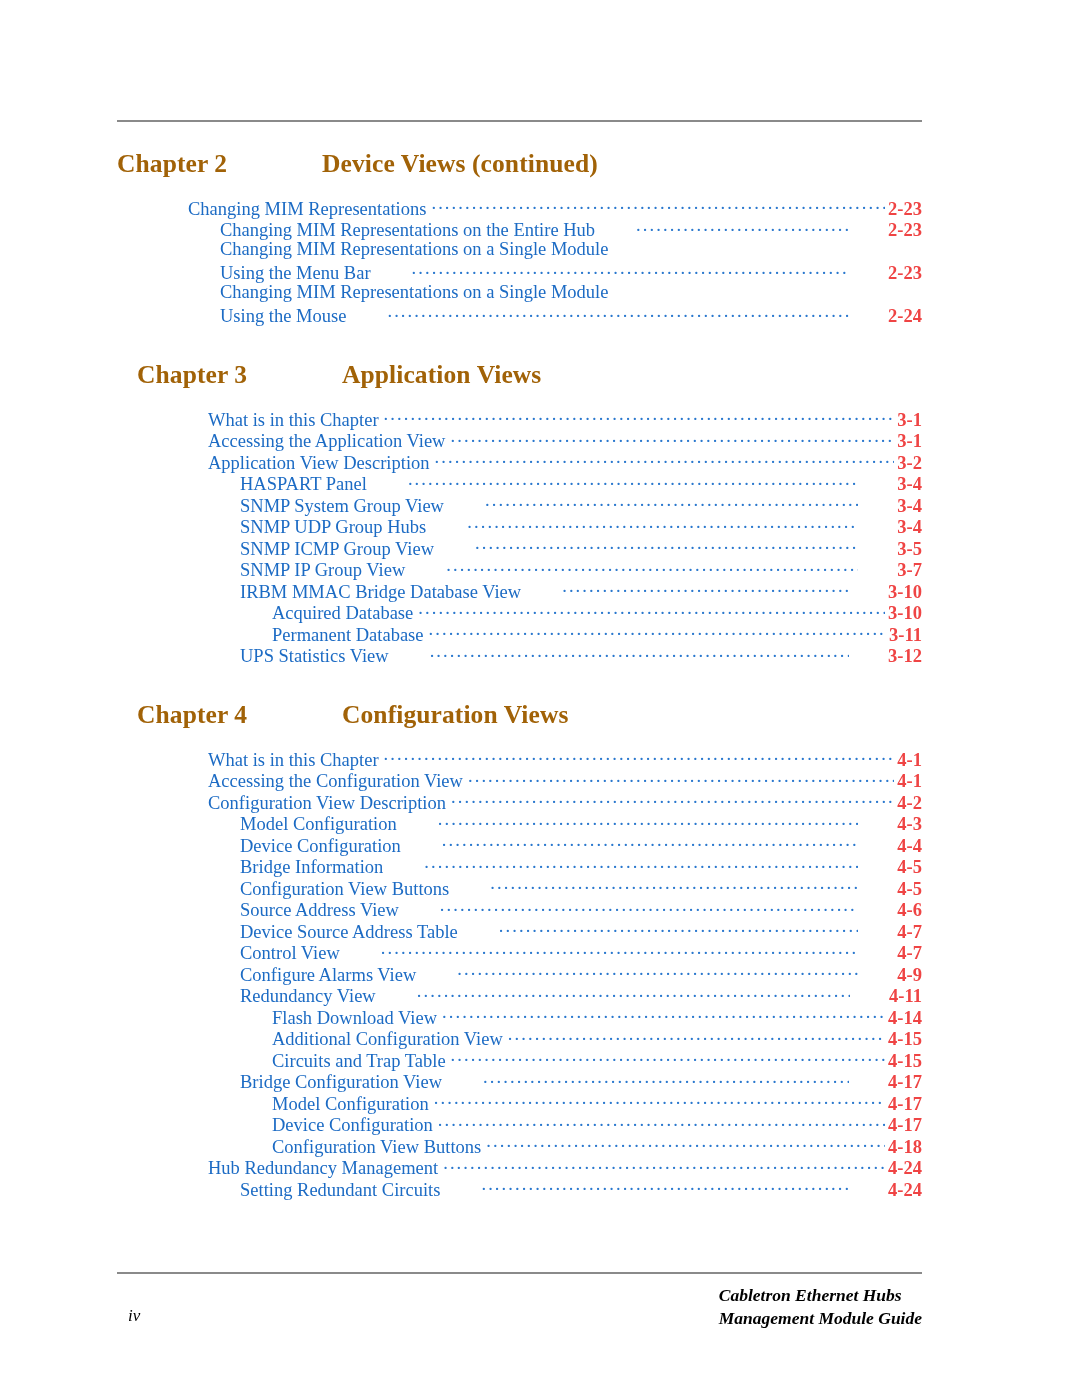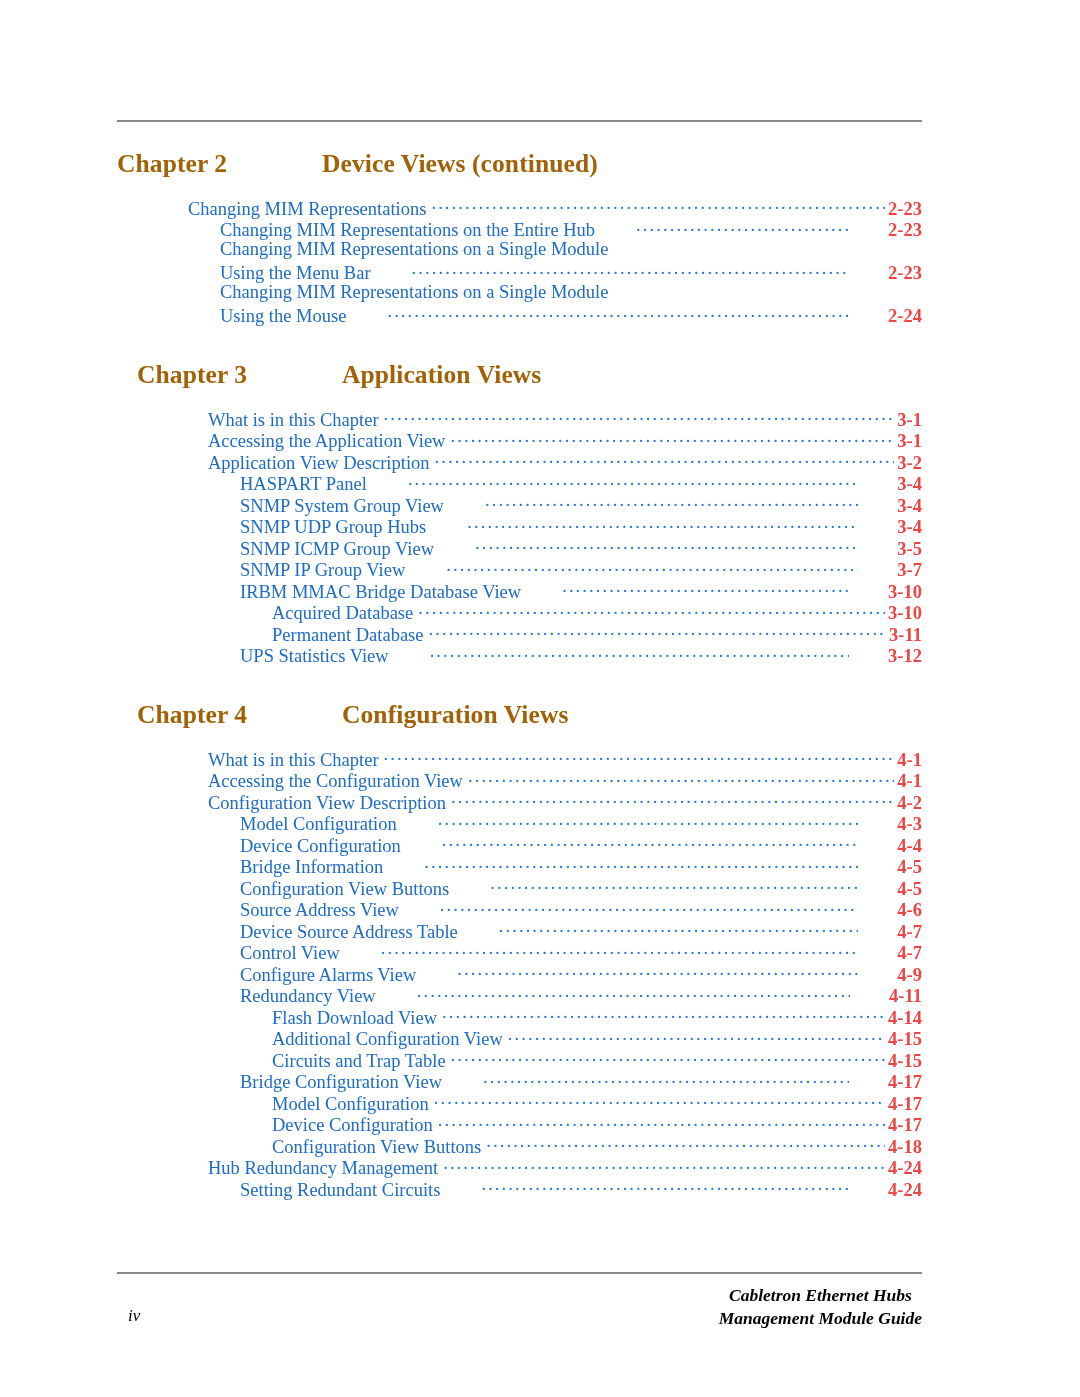--- a/index.html
+++ b/index.html
@@ -122,21 +122,21 @@
     left: 11px;
     top: 24px;
     font-style: italic;
     font-size: 17px;
     font-family: "Liberation Serif", "DejaVu Serif", serif;
   }
   .footer .doc-title {
     position: absolute;
     right: 0;
     top: 2px;
-    text-align: center;
+    text-align: left;
     font-style: italic;
     font-weight: bold;
     font-size: 17.5px;
     line-height: 23px;
     font-family: "Liberation Serif", "DejaVu Serif", serif;
   }
 </style>
 </head>
 <body>
 

